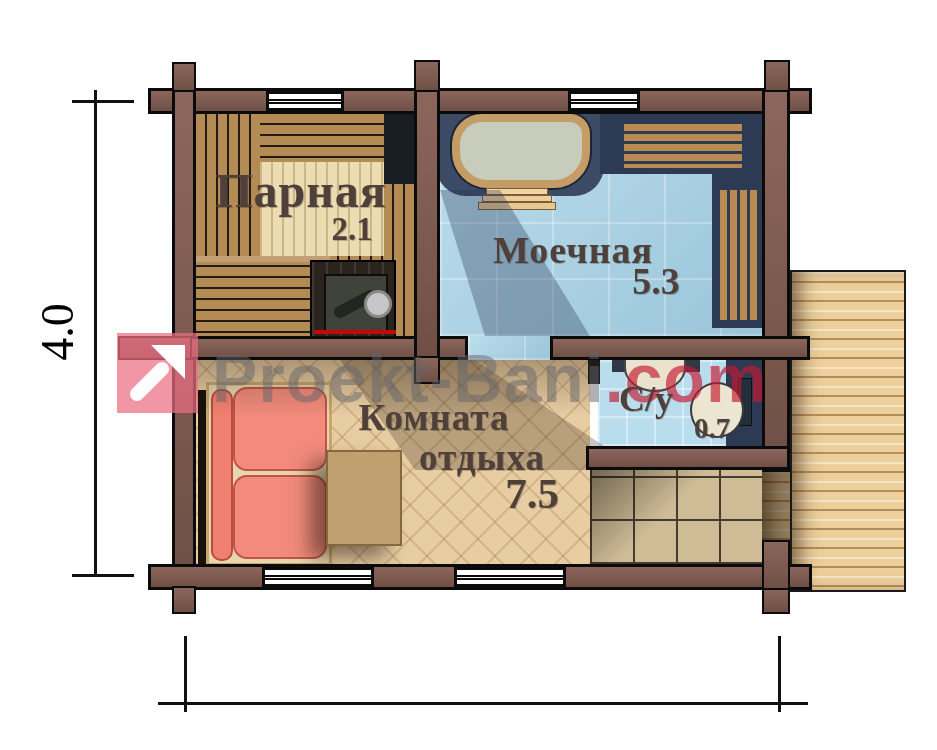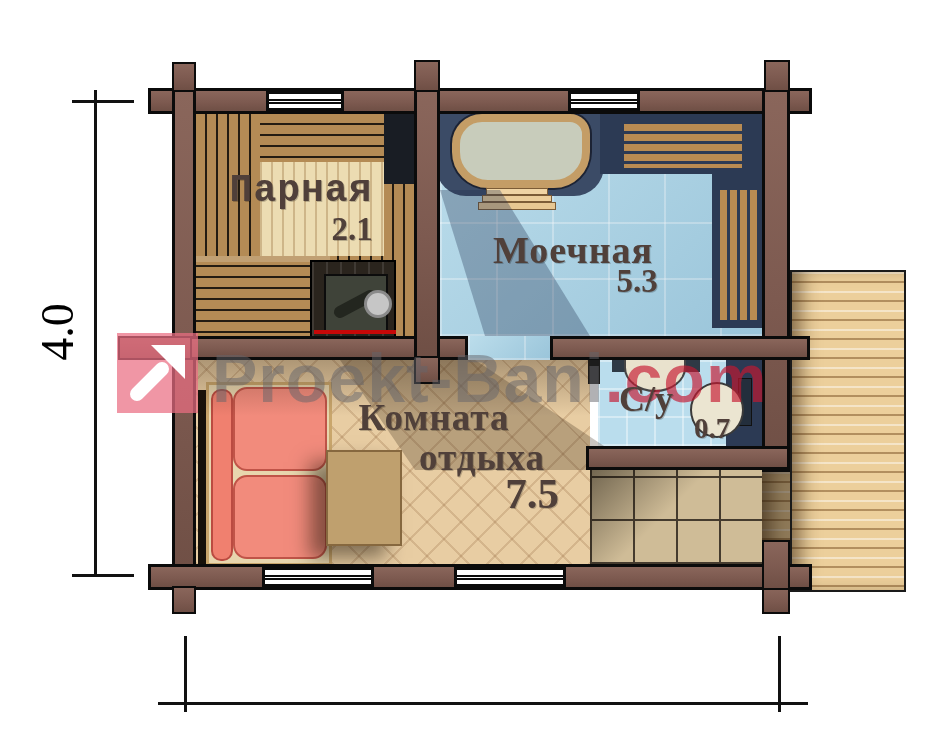--- a/index.html
+++ b/index.html
@@ -166,25 +166,25 @@
   <div id="wm-logo">
     <svg width="81" height="80" viewBox="0 0 81 80">
       <path d="M20 61 L45 36" stroke="#ffffff" stroke-width="14" stroke-linecap="round" fill="none"></path>
       <polygon points="34,12 68,12 68,46" fill="#ffffff"></polygon>
     </svg>
   </div>
   <div id="wm-text">
     <span class="g">Proekt-Bani</span><span class="r">.com</span>
   </div>
 
-  <div class="rlabel" style="left:301px;top:190px;font-size:38px;letter-spacing:1px;font-family:Liberation Mono, monospace;">Парная</div>
+  <div class="rlabel" style="left:301px;top:190px;font-size:48px;letter-spacing:1px;">Парная</div>
   <div class="rlabel" style="left:352px;top:229px;font-size:33px;">2.1</div>
 
   <div class="rlabel" style="left:573px;top:250px;font-size:38px;letter-spacing:1px;">Моечная</div>
-  <div class="rlabel" style="left:637px;top:281px;font-size:33px;text-align:center;">5.3</div>
+  <div class="rlabel" style="left:656px;top:281px;font-size:38px;text-align:center;">5.3</div>
 
   <div class="rlabel" style="left:482px;top:457px;font-size:37px;letter-spacing:1px;">отдыха</div>
   <div class="rlabel" style="left:434px;top:417px;font-size:37px;letter-spacing:1px;">Комната</div>
   <div class="rlabel" style="left:532px;top:493px;font-size:43px;">7.5</div>
 
   <div class="rlabel" style="left:646px;top:399px;font-size:36px;">С/у</div>
   <div class="rlabel" style="left:712px;top:428px;font-size:29px;">0.7</div>
 
 </div>
 

